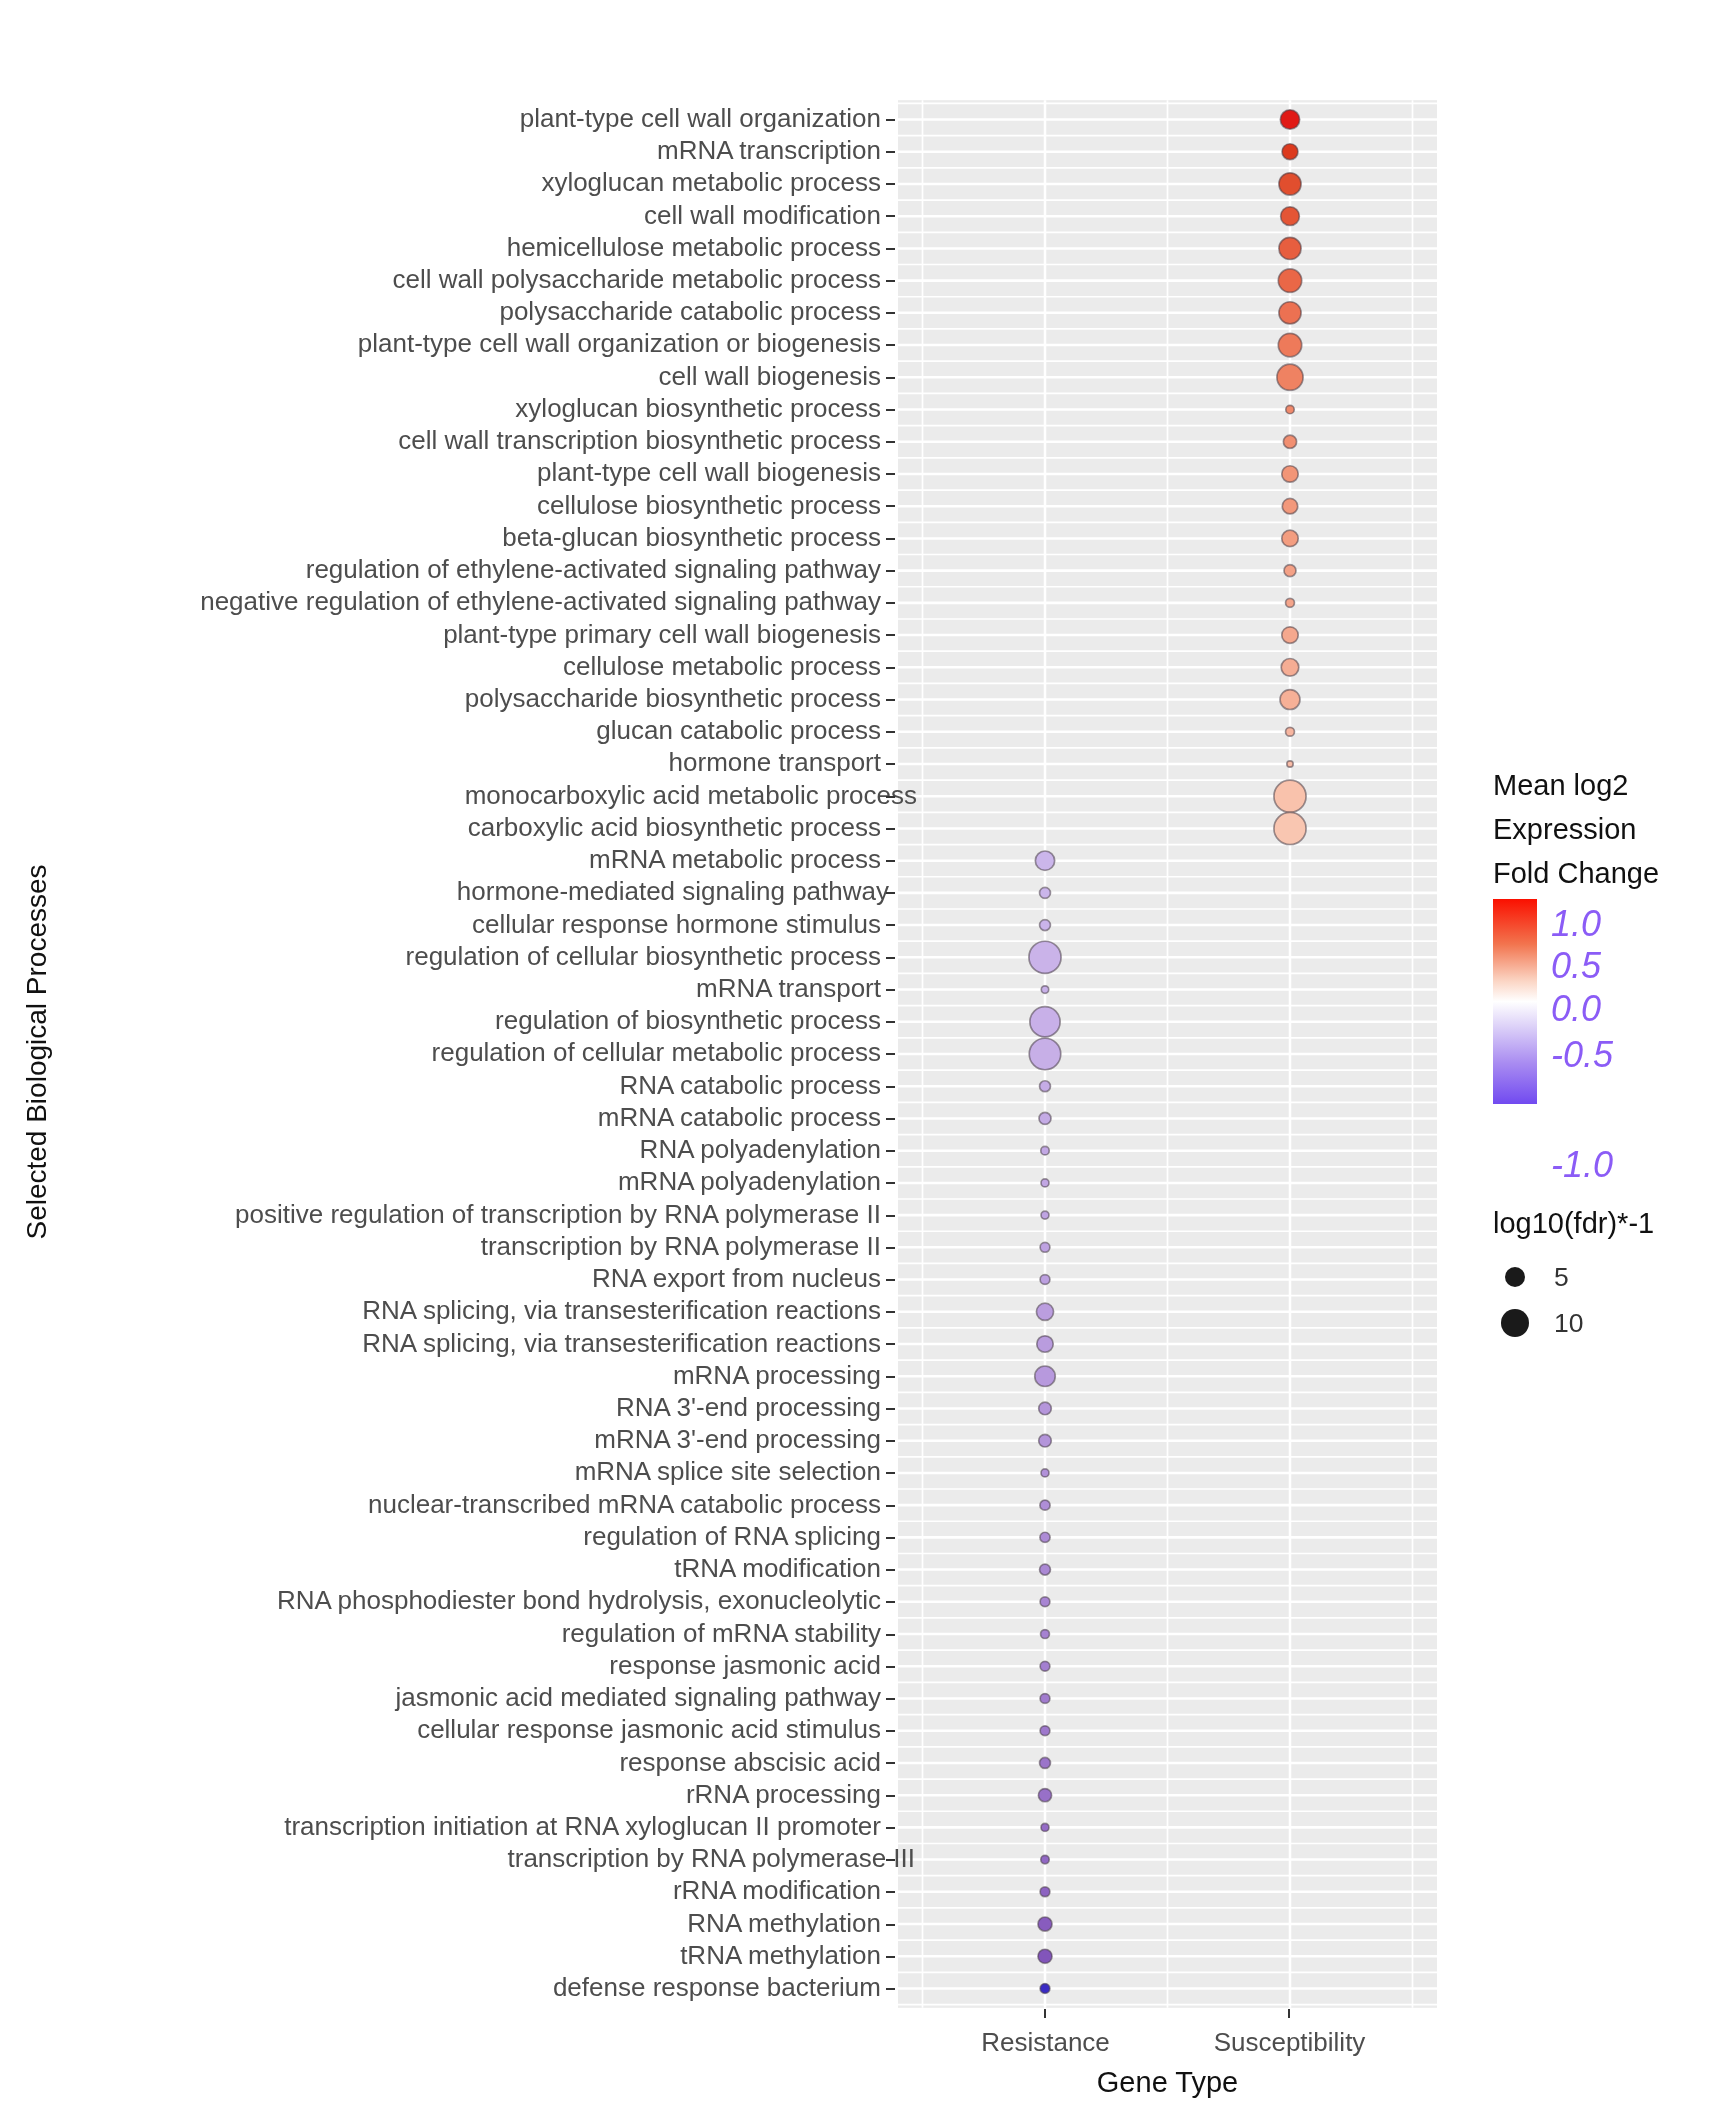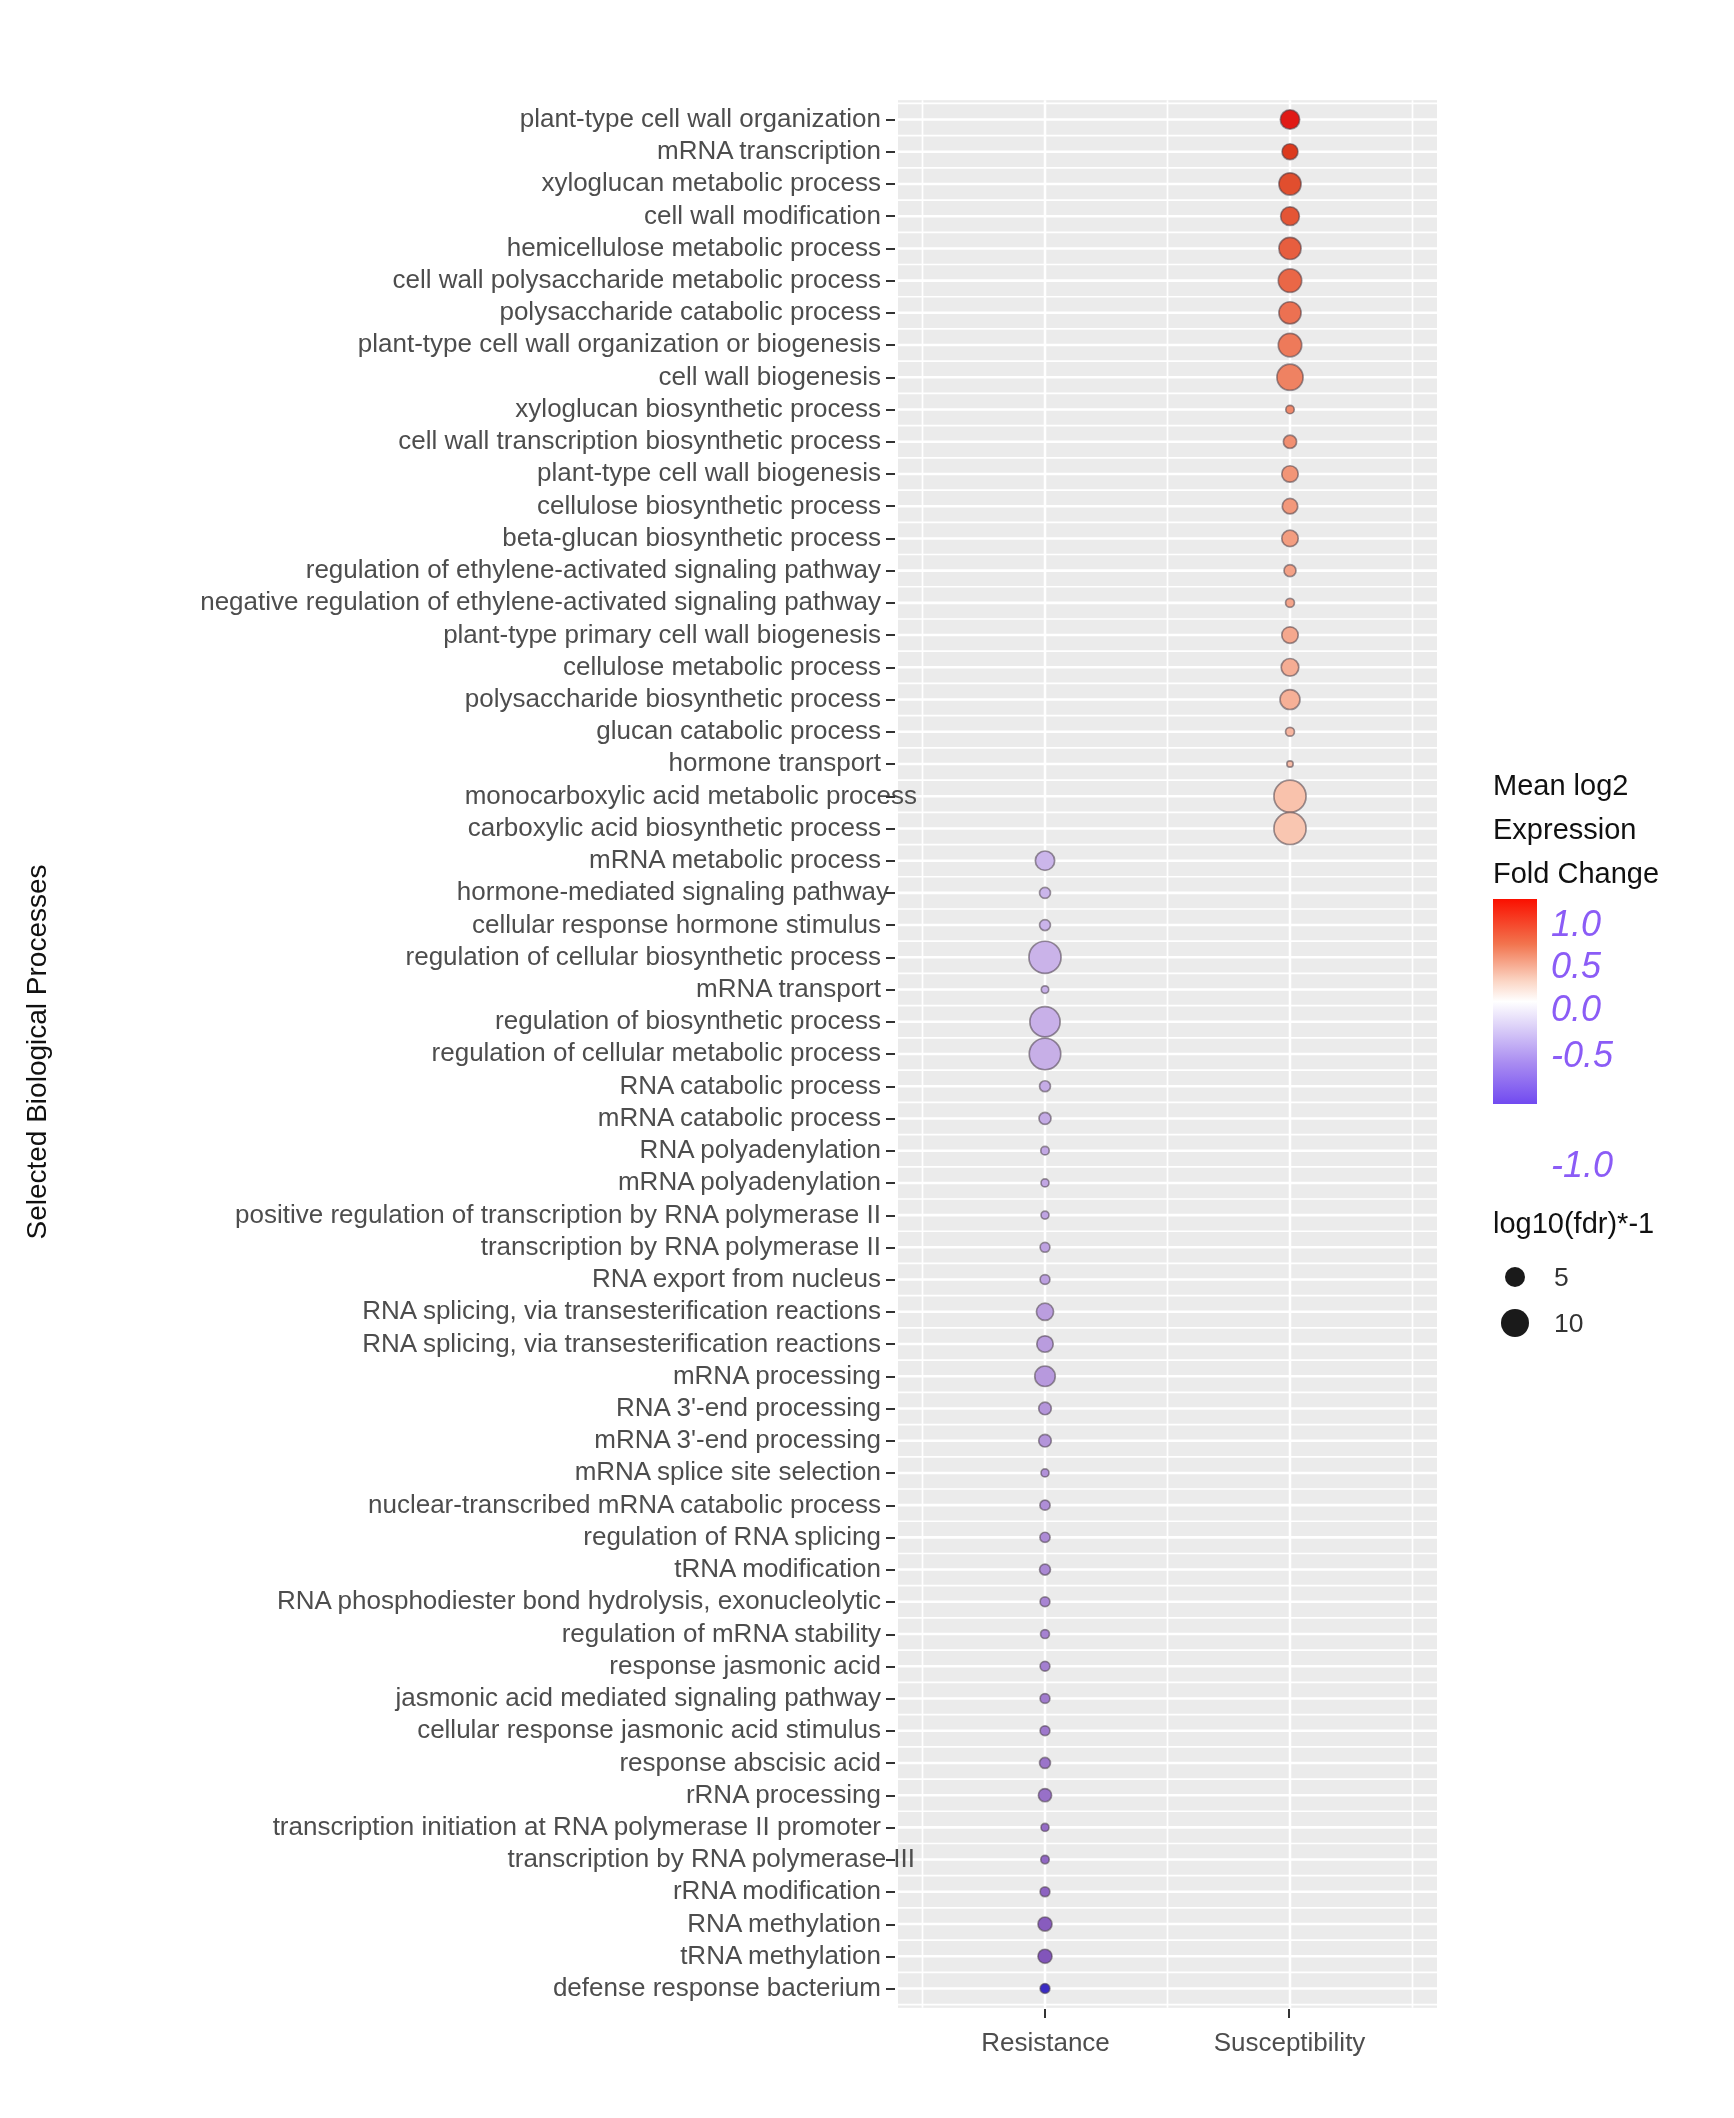--- a/index.html
+++ b/index.html
@@ -335,41 +335,42 @@
       <div class="abs yticklab" style="top: 1667px;">response jasmonic acid</div>
       <div class="abs ytickmark" style="top: 1666px;"></div>
       <div class="abs yticklab" style="top: 1699px;">jasmonic acid mediated signaling pathway</div>
       <div class="abs ytickmark" style="top: 1698px;"></div>
       <div class="abs yticklab" style="top: 1731px;">cellular response jasmonic acid stimulus</div>
       <div class="abs ytickmark" style="top: 1730px;"></div>
       <div class="abs yticklab" style="top: 1764px;">response abscisic acid</div>
       <div class="abs ytickmark" style="top: 1762px;"></div>
       <div class="abs yticklab" style="top: 1796px;">rRNA processing</div>
       <div class="abs ytickmark" style="top: 1795px;"></div>
-      <div class="abs yticklab" style="top: 1828px;">transcription initiation at RNA polymerase II promoter</div>
+      <div class="abs yticklab" style="top: 1828px;">transcription initiation at RNA xyloglucan II promoter</div>
       <div class="abs ytickmark" style="top: 1827px;"></div>
       <div class="abs yticklab" style="top: 1860px; margin-left: 34px;">transcription by RNA polymerase III</div>
       <div class="abs ytickmark" style="top: 1859px;"></div>
       <div class="abs yticklab" style="top: 1892px;">rRNA modification</div>
       <div class="abs ytickmark" style="top: 1891px;"></div>
       <div class="abs yticklab" style="top: 1925px;">RNA methylation</div>
       <div class="abs ytickmark" style="top: 1924px;"></div>
       <div class="abs yticklab" style="top: 1957px;">tRNA methylation</div>
       <div class="abs ytickmark" style="top: 1956px;"></div>
       <div class="abs yticklab" style="top: 1989px;">defense response bacterium</div>
       <div class="abs ytickmark" style="top: 1988px;"></div>
     </div>
 
   <div id="x-ticks">
     <div class="abs xticklab" style="left:1045px;">Resistance</div>
     <div class="abs xticklab" style="left:1289px;">Susceptibility</div>
     <div class="abs xtickmark" style="left:1044px;"></div>
     <div class="abs xtickmark" style="left:1288px;"></div>
   </div>
 
+  <div class="abs" id="x-axis-title">Gene Type</div>
 
   <div>
     <div class="abs" id="color-legend-title">
       <div>Mean log2</div>
       <div>Expression</div>
       <div>Fold Change</div>
     </div>
     <div class="abs" id="gradient-bar" style="background: linear-gradient(rgb(250, 16, 0) 0%, rgb(242, 116, 78) 22%, rgb(251, 213, 196) 40%, rgb(255, 255, 255) 50%, rgb(221, 210, 248) 62%, rgb(169, 140, 241) 80%, rgb(113, 74, 240) 100%);"></div>
     <div id="color-legend-ticks">
         <div class="abs clegtick" style="top: 924px;">1.0</div>

